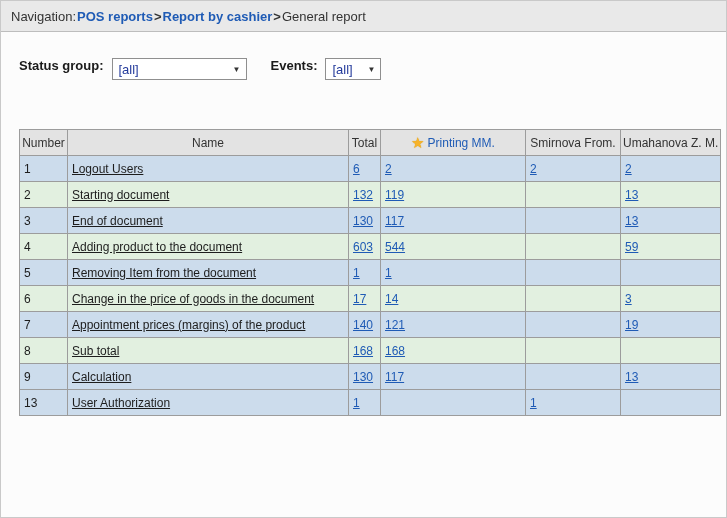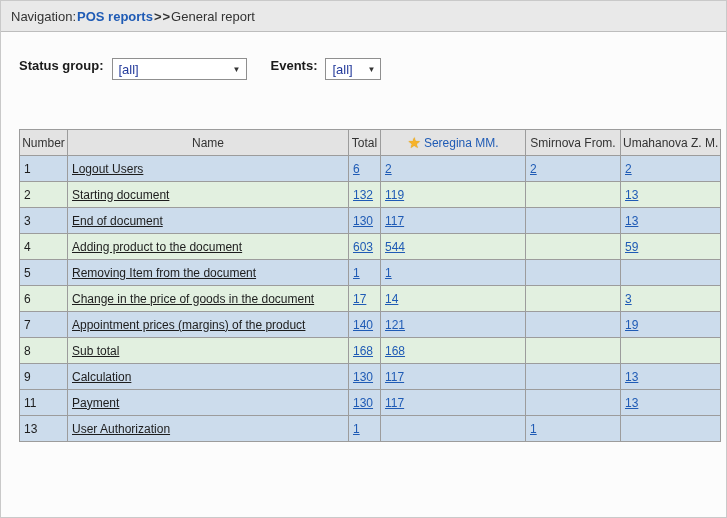--- a/index.html
+++ b/index.html
@@ -63,20 +63,21 @@
 </style>
 </head>
 <body>
 
 <div class="screen">
 
   <div class="topbar">
     <span>Navigation:</span>
     <a class="crumb-link">POS reports</a>
     <span class="sep">&gt;</span>
+    <a class="crumb-link">Report by cashier</a>
     <span class="sep">&gt;</span>
     <span class="crumb-current">General report</span>
   </div>
 
   <div class="filters">
     <span class="flabel">Status group:</span>
     <div class="select select-status">
       <span>[all]</span>
       <span class="select-arrow">▼</span>
     </div>
@@ -95,21 +96,21 @@
       <col style="width:145px">
         <col style="width:95px">
         <col style="width:100px">
     </colgroup>
     <thead>
       <tr>
         <th>Number</th>
         <th>Name</th>
         <th>Total</th>
         <th>
-          <span class="star">★</span><a class="header-link">Seregina MM.</a>
+          <span class="star">★</span><a class="header-link">Printing MM.</a>
         </th>
         <th class="th-gray">Smirnova From.</th>
         <th class="th-gray">Umahanova Z. M.</th>
       </tr>
     </thead>
     <tbody>
         <tr class="row-blue">
           <td class="c-number">1</td>
           <td class="c-name">Logout Users</td>
           <td class="c-total"><a class="cell-link">6</a></td>
@@ -175,28 +176,20 @@
         </tr>
         <tr class="row-blue">
           <td class="c-number">9</td>
           <td class="c-name">Calculation</td>
           <td class="c-total"><a class="cell-link">130</a></td>
           <td class="c-seregina"><a class="cell-link">117</a></td>
           <td class="c-smirnova"></td>
           <td class="c-umahanova"><a class="cell-link">13</a></td>
         </tr>
         <tr class="row-blue">
-          <td class="c-number">11</td>
-          <td class="c-name">Payment</td>
-          <td class="c-total"><a class="cell-link">130</a></td>
-          <td class="c-seregina"><a class="cell-link">117</a></td>
-          <td class="c-smirnova"></td>
-          <td class="c-umahanova"><a class="cell-link">13</a></td>
-        </tr>
-        <tr class="row-blue">
           <td class="c-number">13</td>
           <td class="c-name">User Authorization</td>
           <td class="c-total"><a class="cell-link">1</a></td>
           <td class="c-seregina"></td>
           <td class="c-smirnova"><a class="cell-link">1</a></td>
           <td class="c-umahanova"></td>
         </tr>
       </tbody>
   </table>
 

